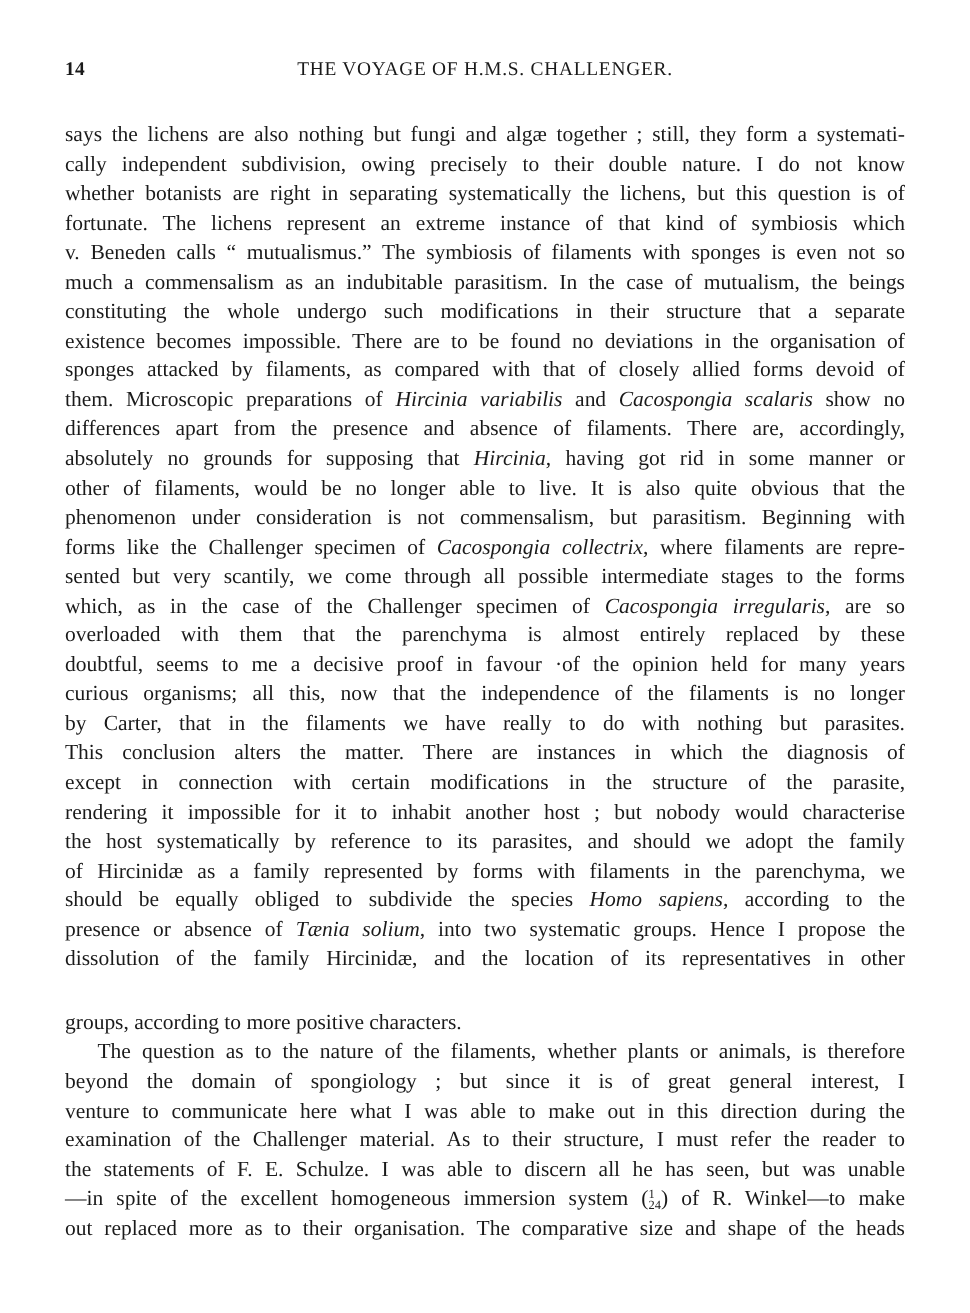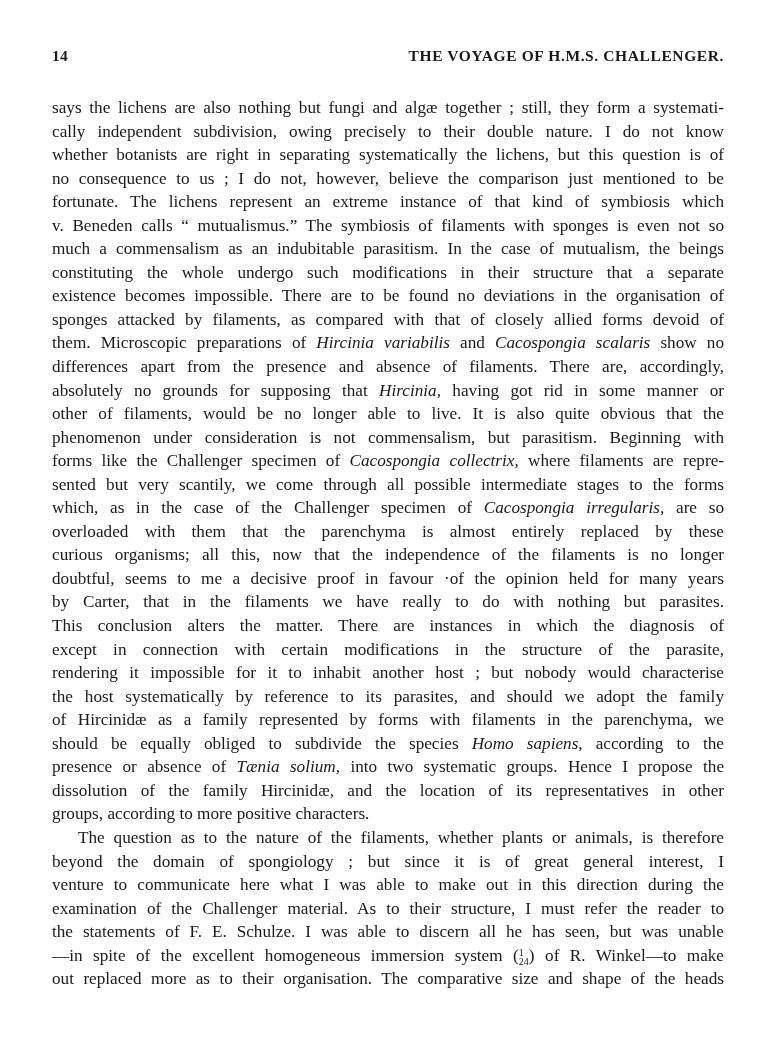--- a/index.html
+++ b/index.html
@@ -3,64 +3,63 @@
 <meta charset="utf-8">
 <style>
   html, body { margin: 0; padding: 0; background: #ffffff; }
   body { width: 776px; height: 1050px; position: relative; overflow: hidden; color: #1a1a1a; }
   .page { position: absolute; left: 0; top: 0; width: 776px; height: 1050px; }
   .running-head {
     position: absolute; left: 52px; top: 47px; width: 672px; height: 22px;
     font-family: "Liberation Serif", serif; font-size: 15.5px; font-weight: bold; letter-spacing: 0.2px;
   }
   .page-number { position: absolute; left: 0; top: 0; }
-  .running-title { position: absolute; left: 0; right: 0; top: 0; text-align: right; letter-spacing: 0.6px; font-weight: bold; }
+  .running-title { position: absolute; left: 0; right: 0; top: 0; text-align: center; letter-spacing: 0.6px; font-weight: normal; }
   .body-text {
     position: absolute; left: 52px; top: 96px; width: 672px;
     font-family: "Liberation Serif", serif; font-size: 17.2px; line-height: 23.55px;
   }
   .line { display: block; height: 23.55px; white-space: nowrap; text-align: justify; text-align-last: justify; }
-  .line.last { text-align-last: left; }
+  .line.last { text-align-last: left; margin-top: 27px; }
   .line.indent { padding-left: 26px; }
   .it { font-style: italic; }
   .frac { display: inline-block; font-size: 10px; line-height: 9px; vertical-align: middle; text-align: center; }
   .frac span { display: block; }
 </style>
 </head>
 <body>
 
 <div class="page">
   <div class="running-head">
     <span class="page-number">14</span>
     <span class="running-title">THE VOYAGE OF H.M.S. CHALLENGER.</span>
   </div>
 
   <div class="body-text">
     <span class="line">says the lichens are also nothing but fungi and algæ together ; still, they form a systemati-</span>
     <span class="line">cally independent subdivision, owing precisely to their double nature.  I do not know</span>
     <span class="line">whether botanists are right in separating systematically the lichens, but this question is of</span>
-    <span class="line">no consequence to us ; I do not, however, believe the comparison just mentioned to be</span>
     <span class="line">fortunate.  The lichens represent an extreme instance of that kind of symbiosis which</span>
     <span class="line">v. Beneden calls “ mutualismus.”  The symbiosis of filaments with sponges is even not so</span>
     <span class="line">much a commensalism as an indubitable parasitism.  In the case of mutualism, the beings</span>
     <span class="line">constituting the whole undergo such modifications in their structure that a separate</span>
     <span class="line">existence becomes impossible.  There are to be found no deviations in the organisation of</span>
     <span class="line">sponges attacked by filaments, as compared with that of closely allied forms devoid of</span>
 
     <span class="line"><span>them.  Microscopic preparations of </span><span class="it">Hircinia variabilis</span><span> and </span><span class="it">Cacospongia scalaris</span><span> show no</span></span>
     <span class="line">differences apart from the presence and absence of filaments.  There are, accordingly,</span>
     <span class="line"><span>absolutely no grounds for supposing that </span><span class="it">Hircinia,</span><span> having got rid in some manner or</span></span>
     <span class="line">other of filaments, would be no longer able to live.  It is also quite obvious that the</span>
     <span class="line">phenomenon under consideration is not commensalism, but parasitism.   Beginning with</span>
     <span class="line"><span>forms like the Challenger specimen of </span><span class="it">Cacospongia collectrix,</span><span> where filaments are repre-</span></span>
     <span class="line">sented but very scantily, we come through all possible intermediate stages to the forms</span>
     <span class="line"><span>which, as in the case of the Challenger specimen of </span><span class="it">Cacospongia irregularis,</span><span> are so</span></span>
     <span class="line">overloaded with them that the parenchyma is almost entirely replaced by these</span>
+    <span class="line">doubtful, seems to me a decisive proof in favour ·of the opinion held for many years</span>
     <span class="line">curious organisms; all this, now that the independence of the filaments is no longer</span>
-    <span class="line">doubtful, seems to me a decisive proof in favour ·of the opinion held for many years</span>
     <span class="line">by Carter, that in the filaments we have really to do with nothing but parasites.</span>
     <span class="line">This conclusion alters the matter.  There are instances in which the diagnosis of</span>
     <span class="line">except in connection with certain modifications in the structure of the parasite,</span>
     <span class="line">rendering it impossible for it to inhabit another host ; but nobody would characterise</span>
     <span class="line">the host systematically by reference to its parasites, and should we adopt the family</span>
     <span class="line">of Hircinidæ as a family represented by forms with filaments in the parenchyma, we</span>
     <span class="line"><span>should be equally obliged to subdivide the species </span><span class="it">Homo sapiens,</span><span> according to the</span></span>
     <span class="line"><span>presence or absence of </span><span class="it">Tænia solium,</span><span> into two systematic groups.  Hence I propose the</span></span>
     <span class="line">dissolution of the family Hircinidæ, and the location of its representatives in other</span>
     <span class="line last">groups, according to more positive characters.</span>

